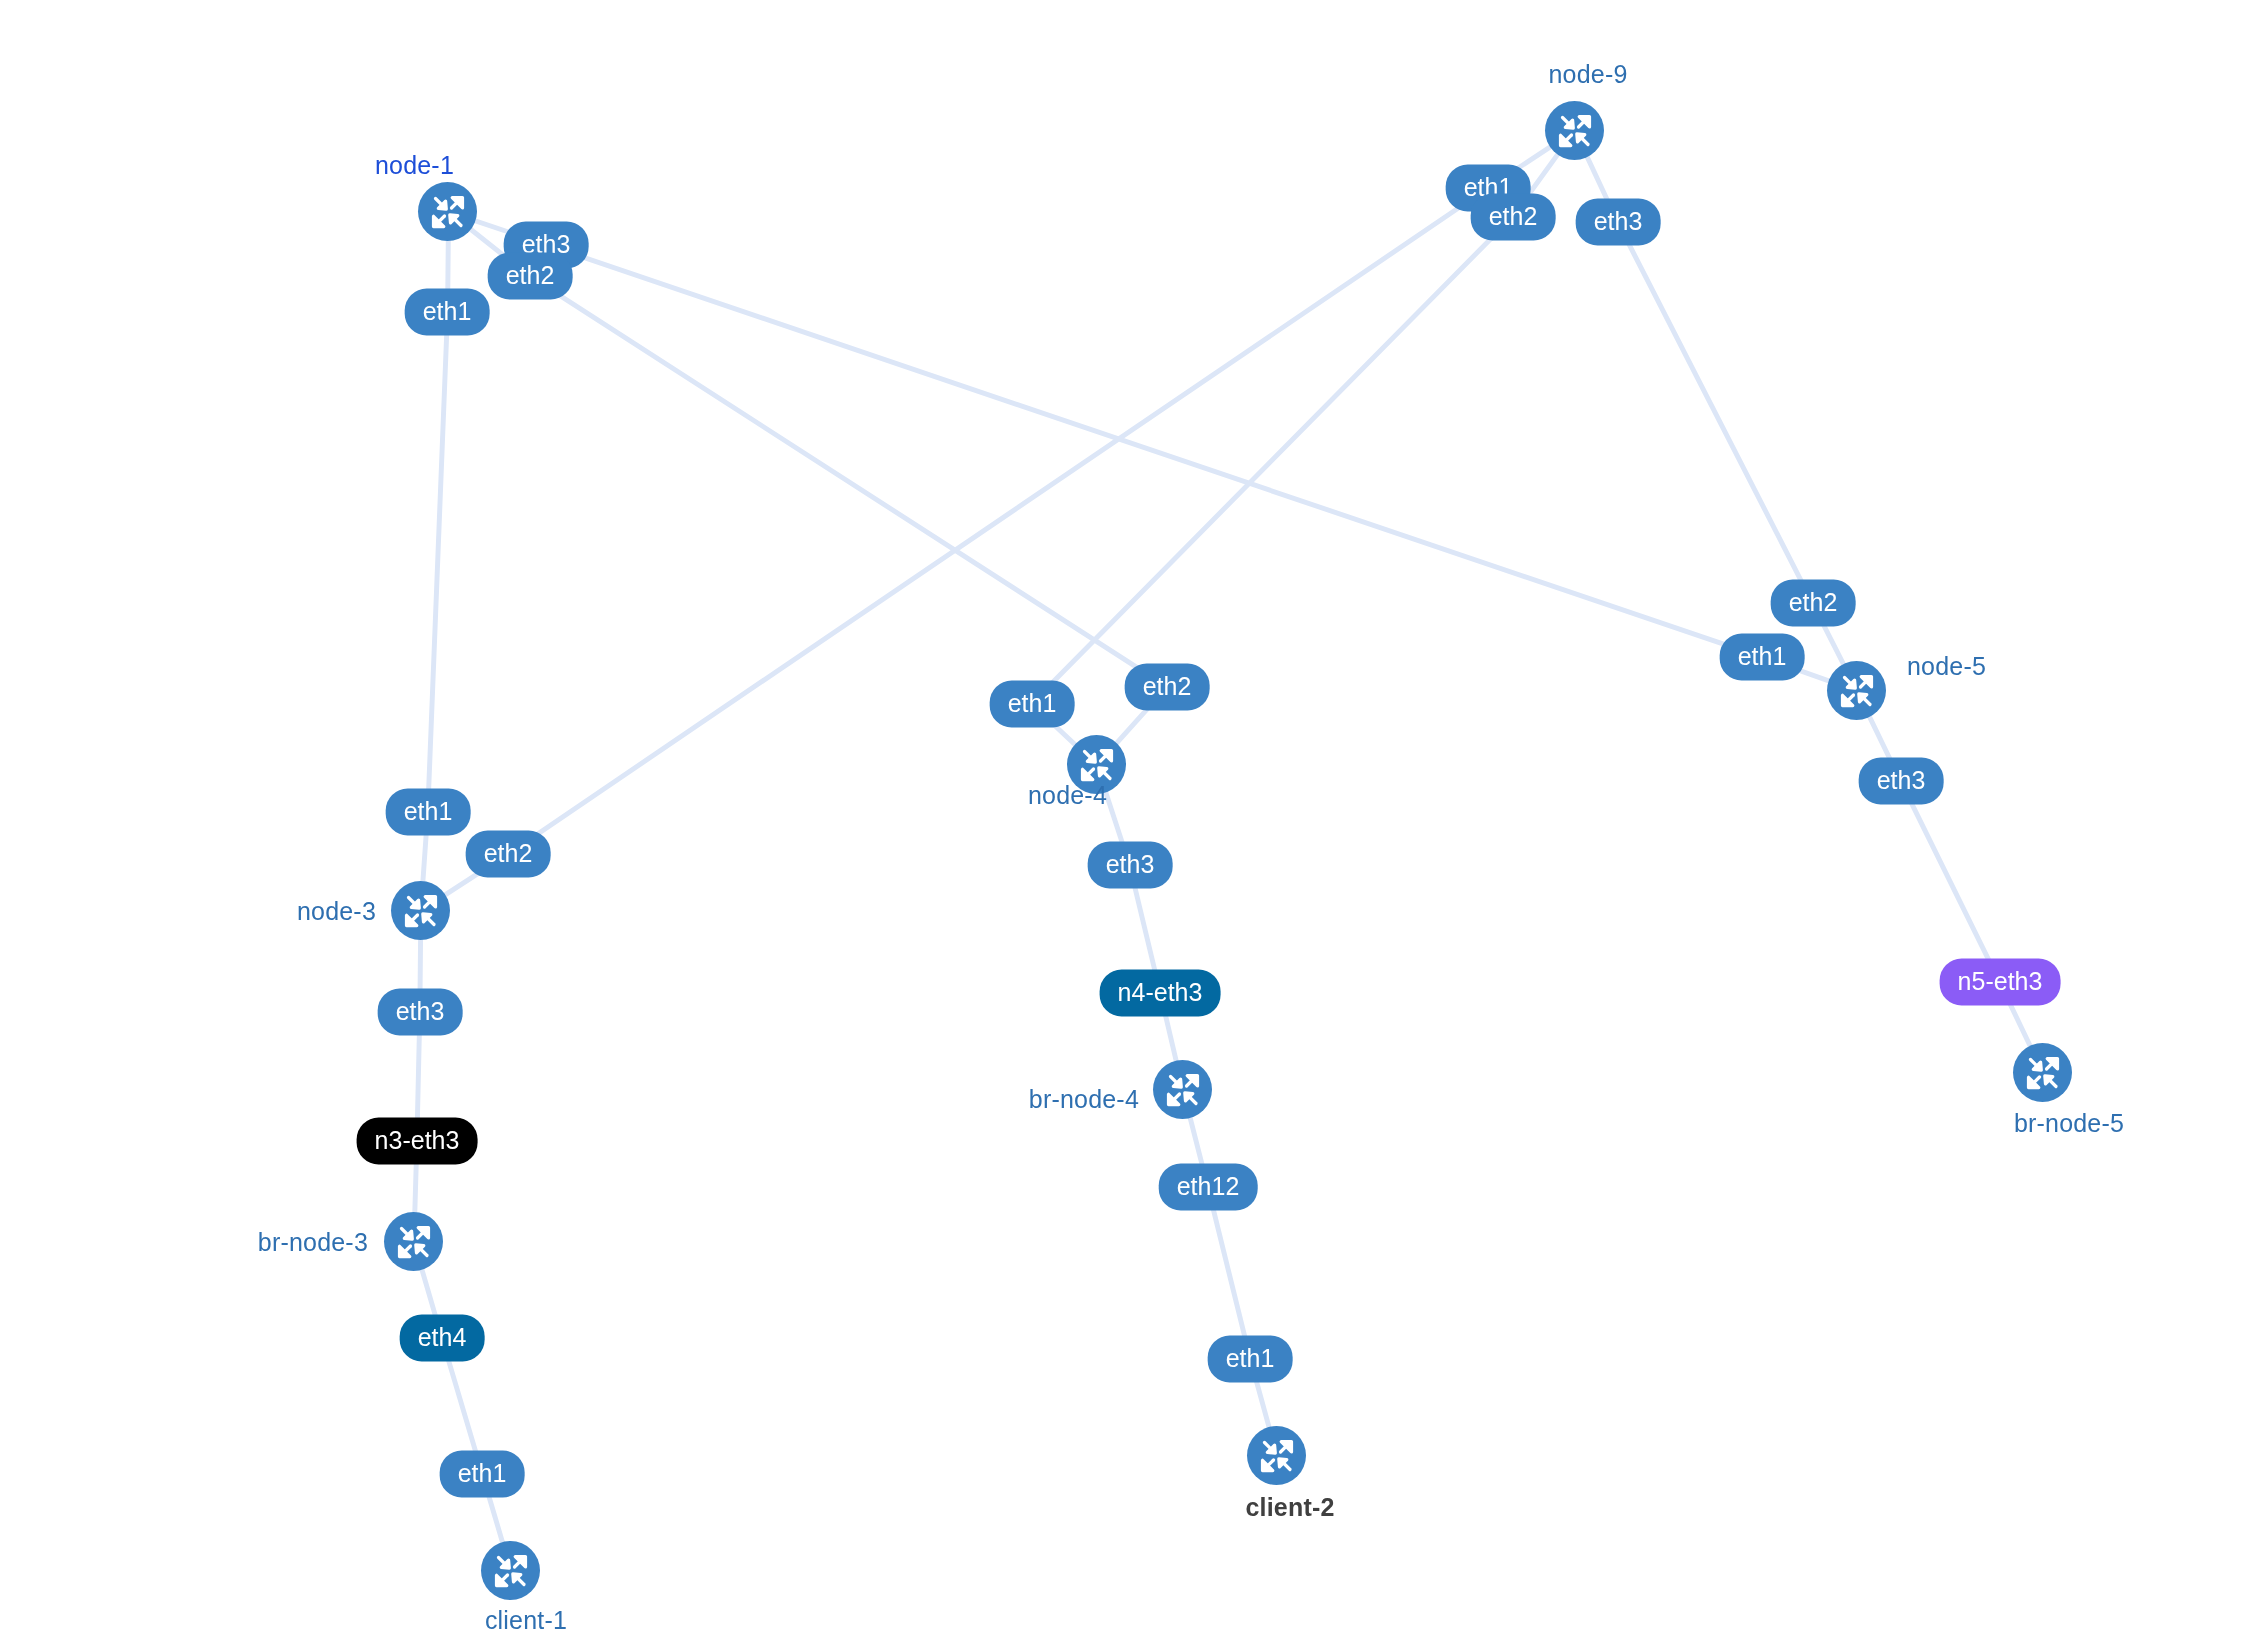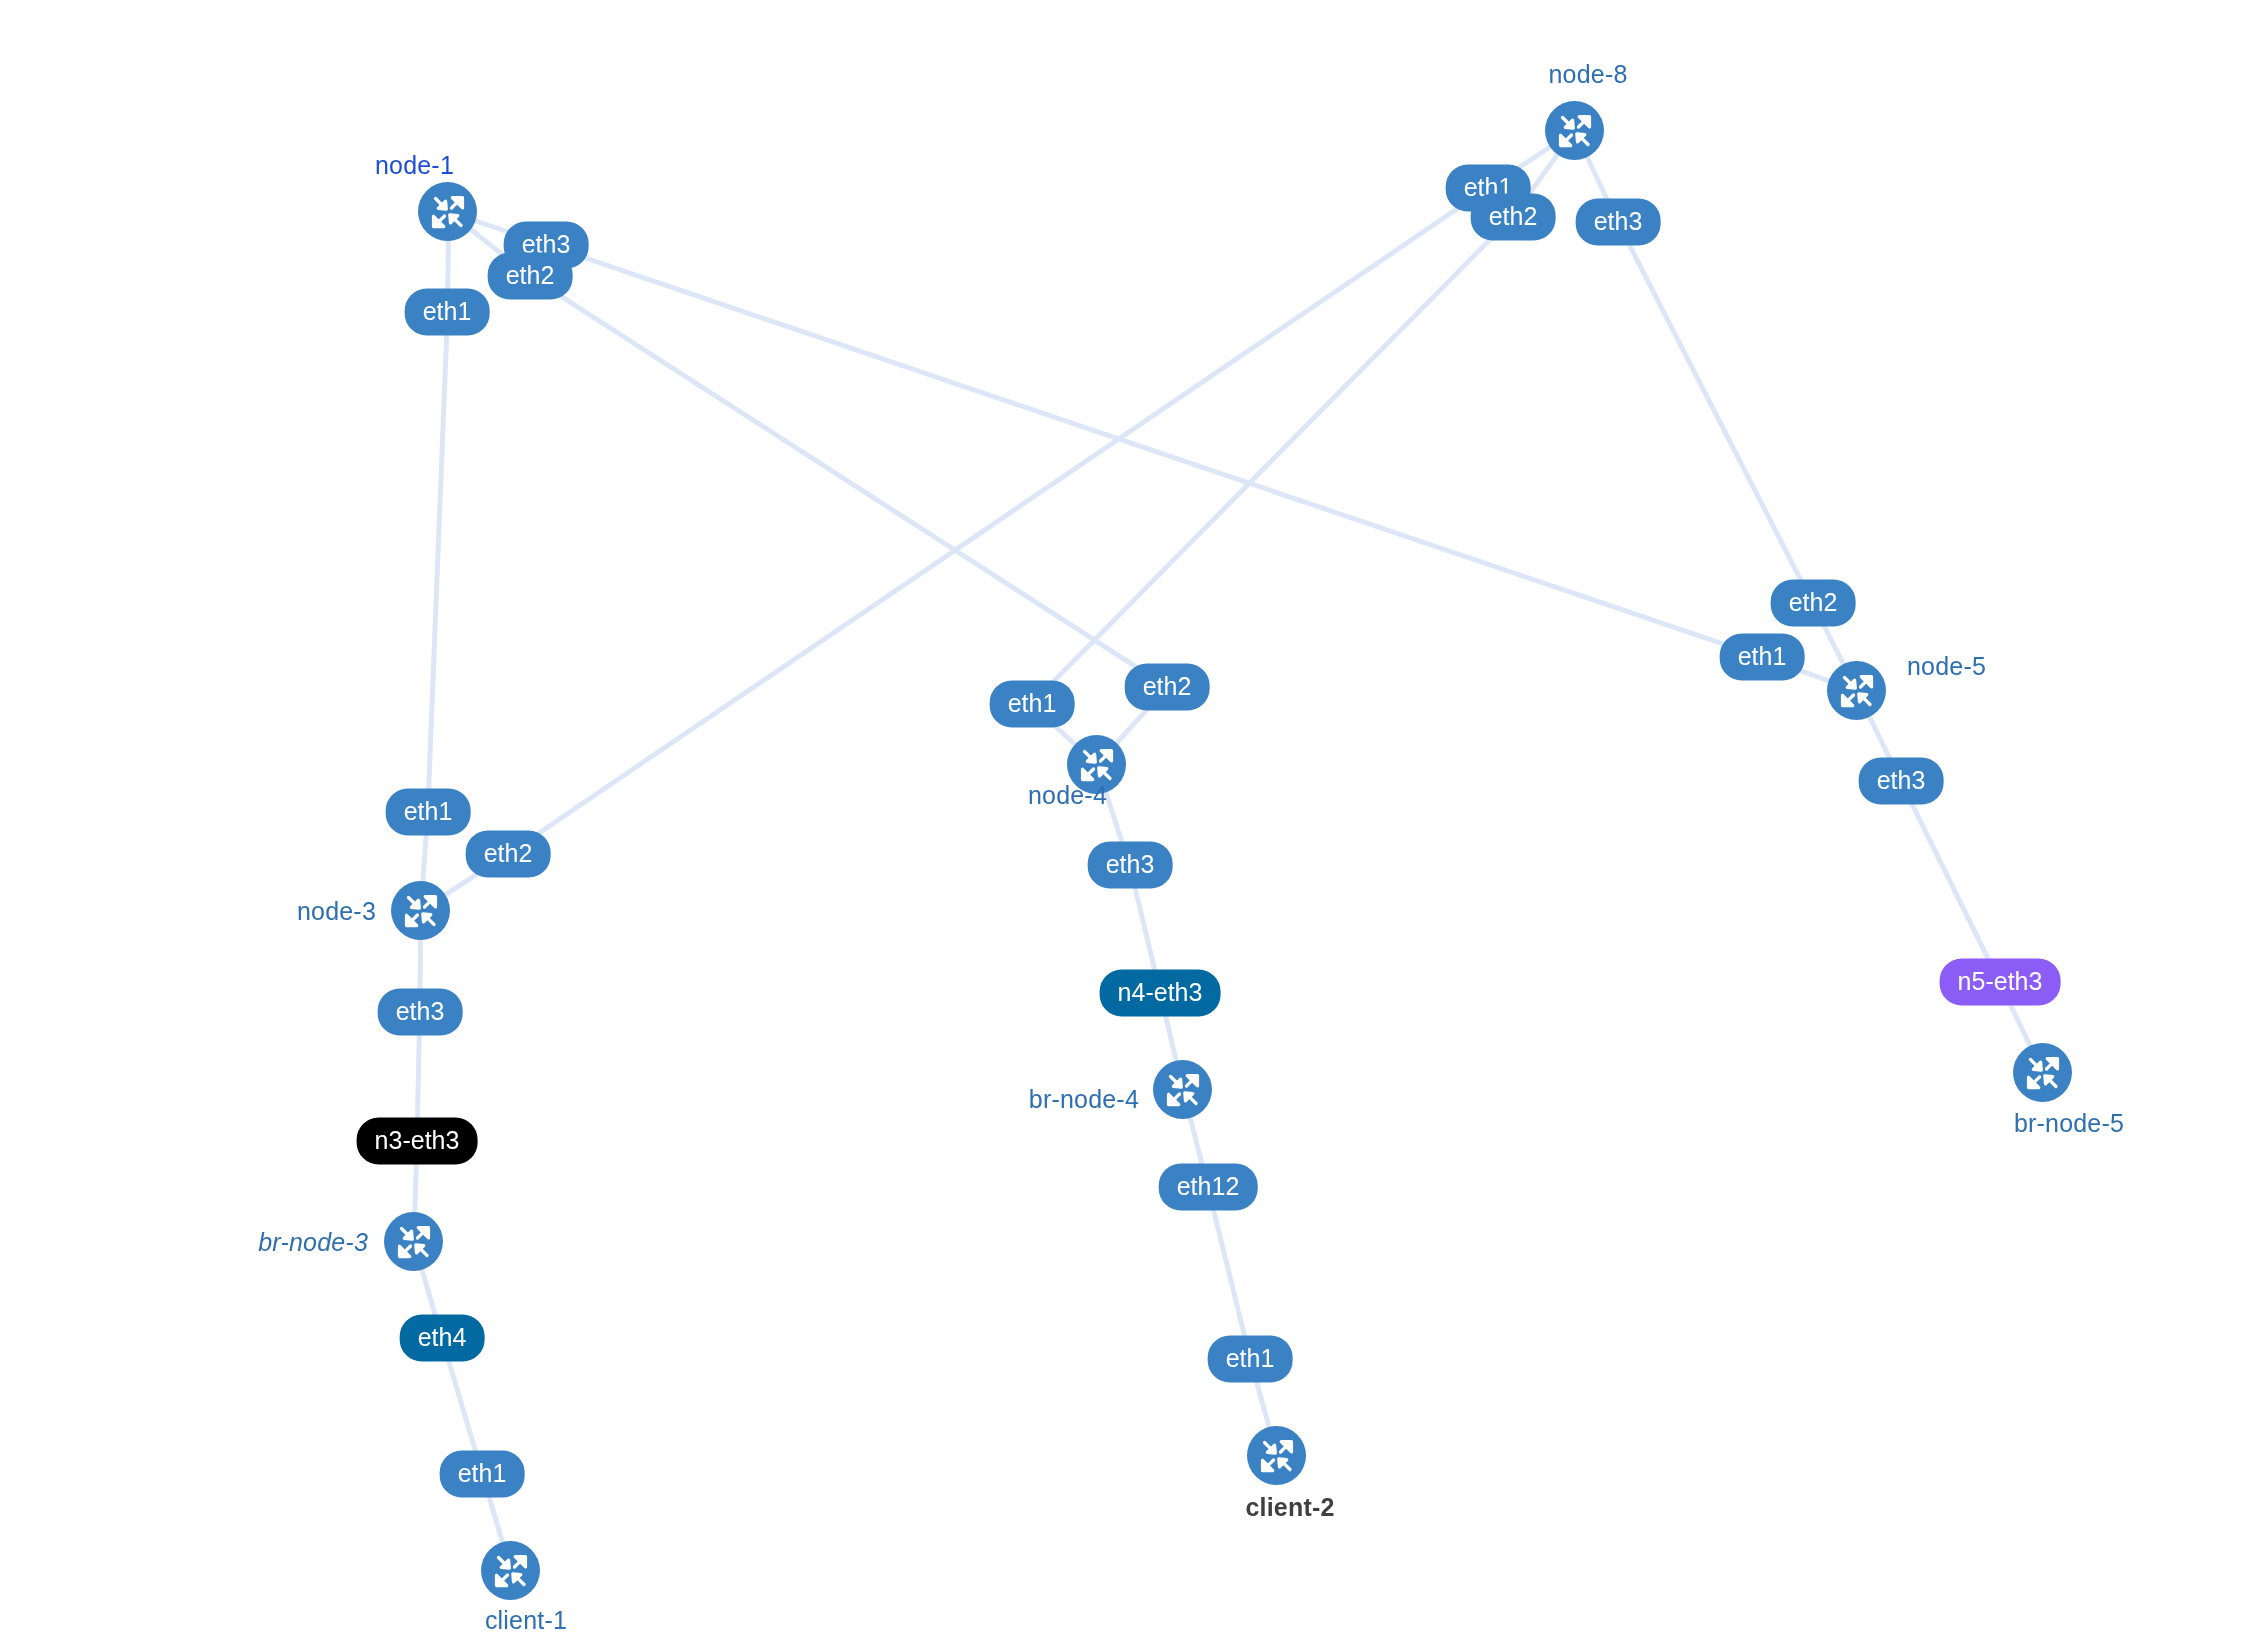--- a/index.html
+++ b/index.html
@@ -234,24 +234,24 @@
       <div class="iface" style="left: 1160px; top: 993px; background: #0369a1; color: rgb(255, 255, 255);">n4-eth3</div>
       <div class="iface" style="left: 1208px; top: 1187px; background: rgb(59, 130, 196); color: rgb(255, 255, 255);">eth12</div>
       <div class="iface" style="left: 1250px; top: 1359px; background: rgb(59, 130, 196); color: rgb(255, 255, 255);">eth1</div>
       <div class="iface" style="left: 1762px; top: 657px; background: rgb(59, 130, 196); color: rgb(255, 255, 255);">eth1</div>
       <div class="iface" style="left: 1813px; top: 603px; background: rgb(59, 130, 196); color: rgb(255, 255, 255);">eth2</div>
       <div class="iface" style="left: 1901px; top: 781px; background: rgb(59, 130, 196); color: rgb(255, 255, 255);">eth3</div>
       <div class="iface" style="left: 2000px; top: 982px; background: #8b5cf6; color: rgb(255, 255, 255);">n5-eth3</div>
     </div>
   <div id="nodelabel-layer">
       <div class="node-label lbl-left" style="left: 414px; top: 165px; color: #1d4ed8; margin-left: 40px;">node-1</div>
-      <div class="node-label lbl-top" style="left: 1588px; top: 87px; color: rgb(46, 111, 176);">node-8</div>
+      <div class="node-label lbl-top" style="left: 1588px; top: 87px; color: rgb(46, 111, 176);">node-9</div>
       <div class="node-label lbl-left" style="left: 376px; top: 911px; color: rgb(46, 111, 176);">node-3</div>
       <div class="node-label lbl-left" style="left: 1107px; top: 795px; color: rgb(46, 111, 176);">node-4</div>
       <div class="node-label lbl-right" style="left: 1907px; top: 666px; color: rgb(46, 111, 176);">node-5</div>
-      <div class="node-label lbl-left" style="left: 368px; top: 1242px; color: rgb(46, 111, 176); font-style: italic;">br-node-3</div>
+      <div class="node-label lbl-left" style="left: 368px; top: 1242px; color: rgb(46, 111, 176);">br-node-3</div>
       <div class="node-label lbl-left" style="left: 1139px; top: 1099px; color: rgb(46, 111, 176);">br-node-4</div>
       <div class="node-label lbl-bottom" style="left: 2069px; top: 1111px; color: rgb(46, 111, 176);">br-node-5</div>
       <div class="node-label lbl-bottom" style="left: 526px; top: 1608px; color: rgb(46, 111, 176);">client-1</div>
       <div class="node-label lbl-bottom" style="left: 1290px; top: 1495px; color: #404040; font-weight: bold;">client-2</div>
     </div>
 </div>
 
 
 </body></html>

